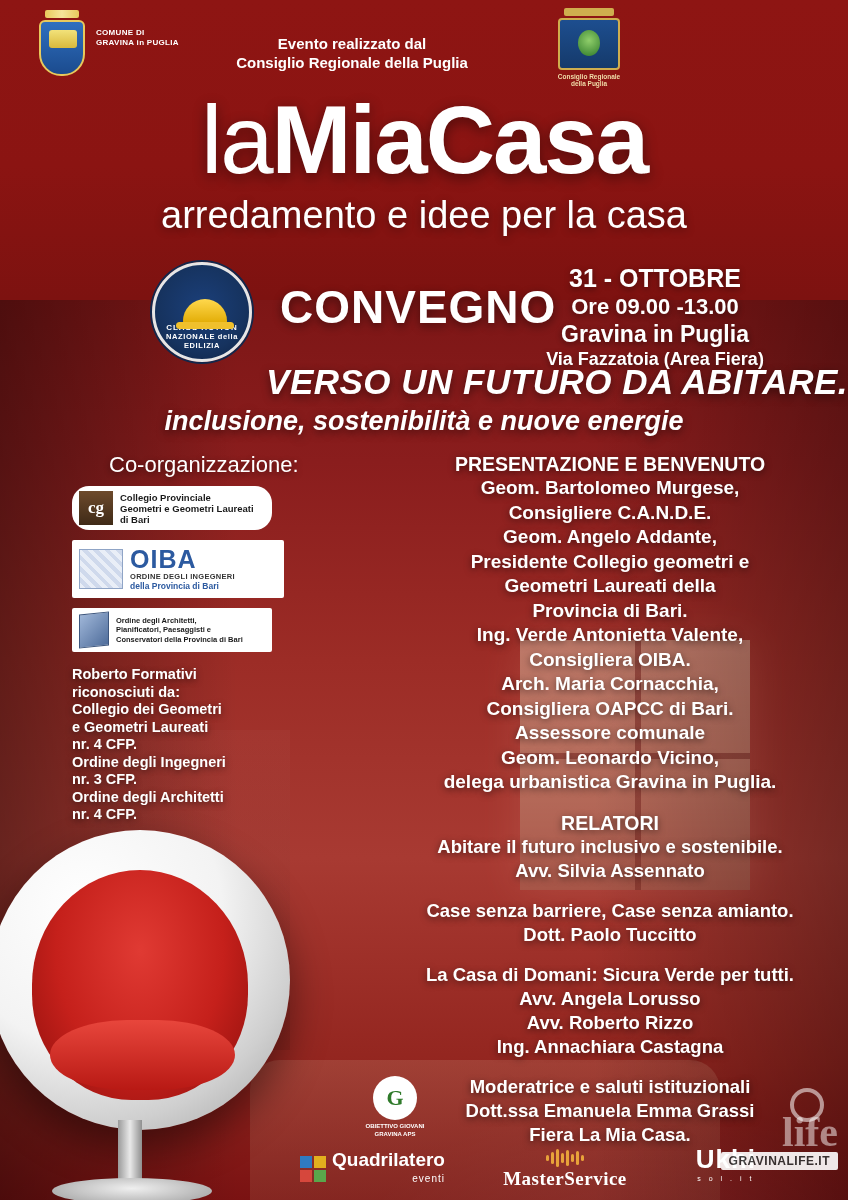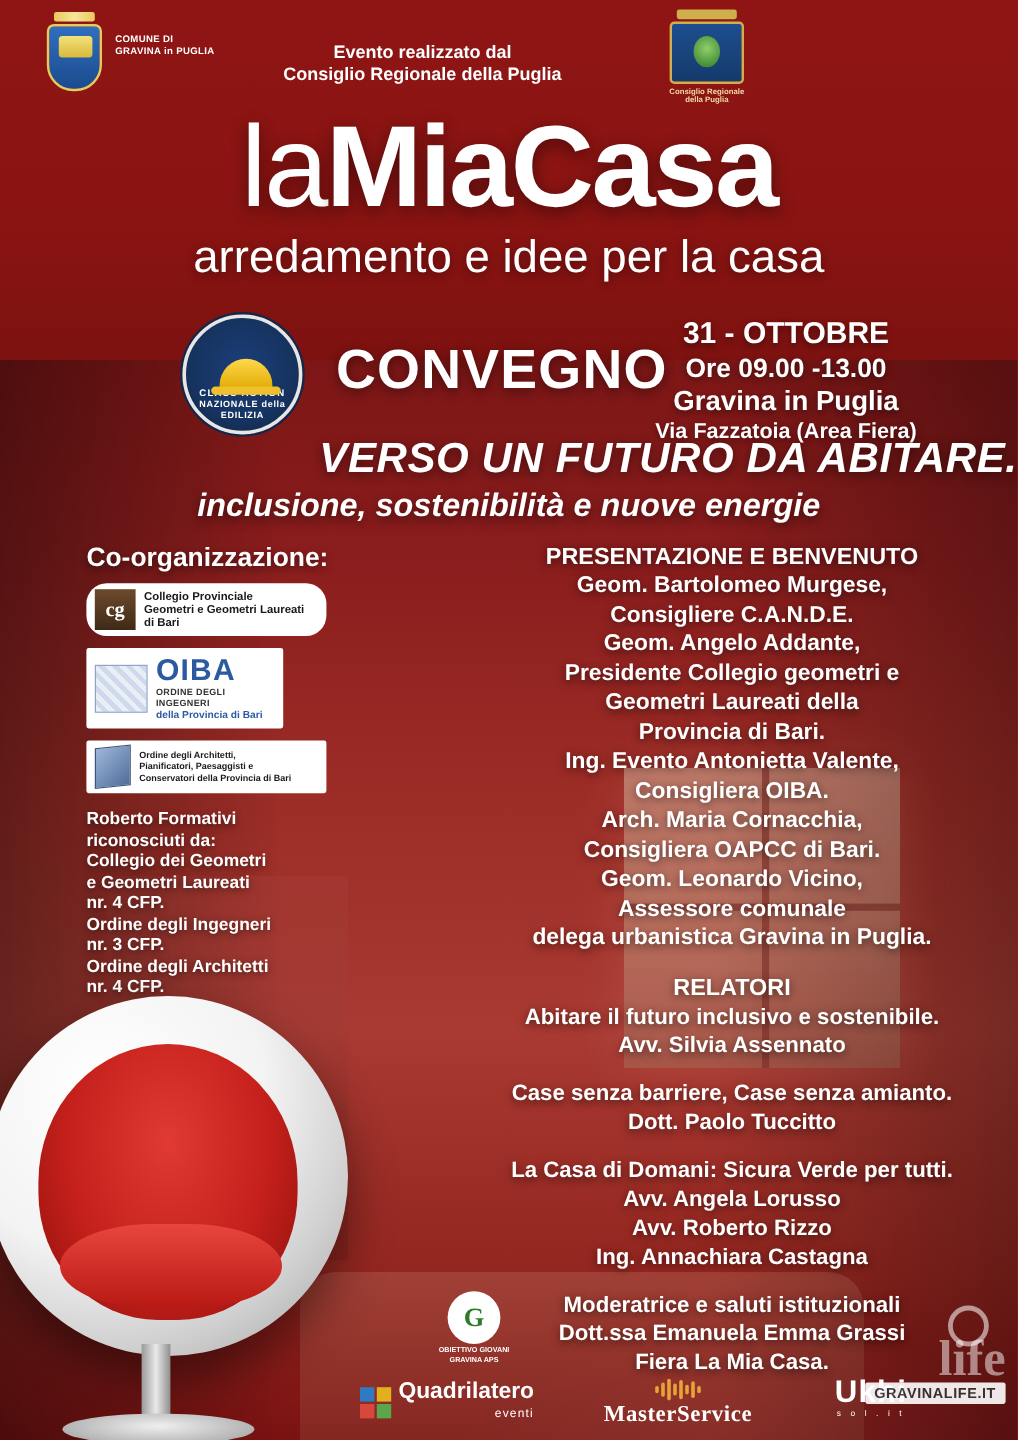--- a/index.html
+++ b/index.html
@@ -169,25 +169,25 @@
     text-shadow:0 3px 9px rgba(0,0,0,.5);
     text-align:right;
   }
   .claim .l2{
     margin-top:4px; font-size:27px; font-weight:bold; font-style:italic;
     text-shadow:0 3px 9px rgba(0,0,0,.5);
   }
 
   
   .left-col{ position:absolute; left:72px; top:452px; width:265px; }
-  .coorg-title{ font-size:22px; font-weight:bold; margin-bottom:8px; text-shadow:0 2px 6px rgba(0,0,0,.45); }
+  .coorg-title{ font-size:22px; font-weight:normal; margin-bottom:8px; text-shadow:0 2px 6px rgba(0,0,0,.45);margin-left:37px; }
 
   .logo-card{ background:#fff; color:#222; border-radius:2px; margin-bottom:10px; padding:5px 7px; display:flex; align-items:center; gap:7px; }
   .logo-card.geo{ width:200px;border-radius:17px; }
-  .logo-card.oiba{ width:164px; padding:7px; }
+  .logo-card.oiba{ width:212px; padding:7px; }
   .logo-card.arch{ width:200px; }
   .mark-geo{
     width:34px;height:34px;flex:none;
     background:linear-gradient(180deg,#6d4a2c,#3f2a17);
     color:#fff;font-size:17px;font-weight:bold;
     display:flex;align-items:center;justify-content:center;
     font-family:"Liberation Serif", serif;
   }
   .logo-card.geo .txt{ font-size:9.5px; line-height:11px; font-weight:bold; color:#1a1a1a; }
   .mark-oiba{
@@ -369,26 +369,26 @@
 <div class="right-col">
   <div class="blk first">
     <div class="r-head">PRESENTAZIONE E BENVENUTO</div>
     <div class="r-body">
       <div>Geom. Bartolomeo Murgese,</div>
       <div>Consigliere C.A.N.D.E.</div>
       <div>Geom. Angelo Addante,</div>
       <div>Presidente Collegio geometri e</div>
       <div>Geometri Laureati della</div>
       <div>Provincia di Bari.</div>
-      <div>Ing. Evento Antonietta Valente,</div>
+      <div>Ing. Verde Antonietta Valente,</div>
       <div>Consigliera OIBA.</div>
       <div>Arch. Maria Cornacchia,</div>
       <div>Consigliera OAPCC di Bari.</div>
+      <div>Assessore comunale</div>
       <div>Geom. Leonardo Vicino,</div>
-      <div>Assessore comunale</div>
       <div>delega urbanistica Gravina in Puglia.</div>
     </div>
   </div>
 
   <div class="blk">
     <div class="r-head">RELATORI</div>
     <div class="r-sub">Abitare il futuro inclusivo e sostenibile.</div>
     <div class="r-sub">Avv. Silvia Assennato</div>
   </div>
 

